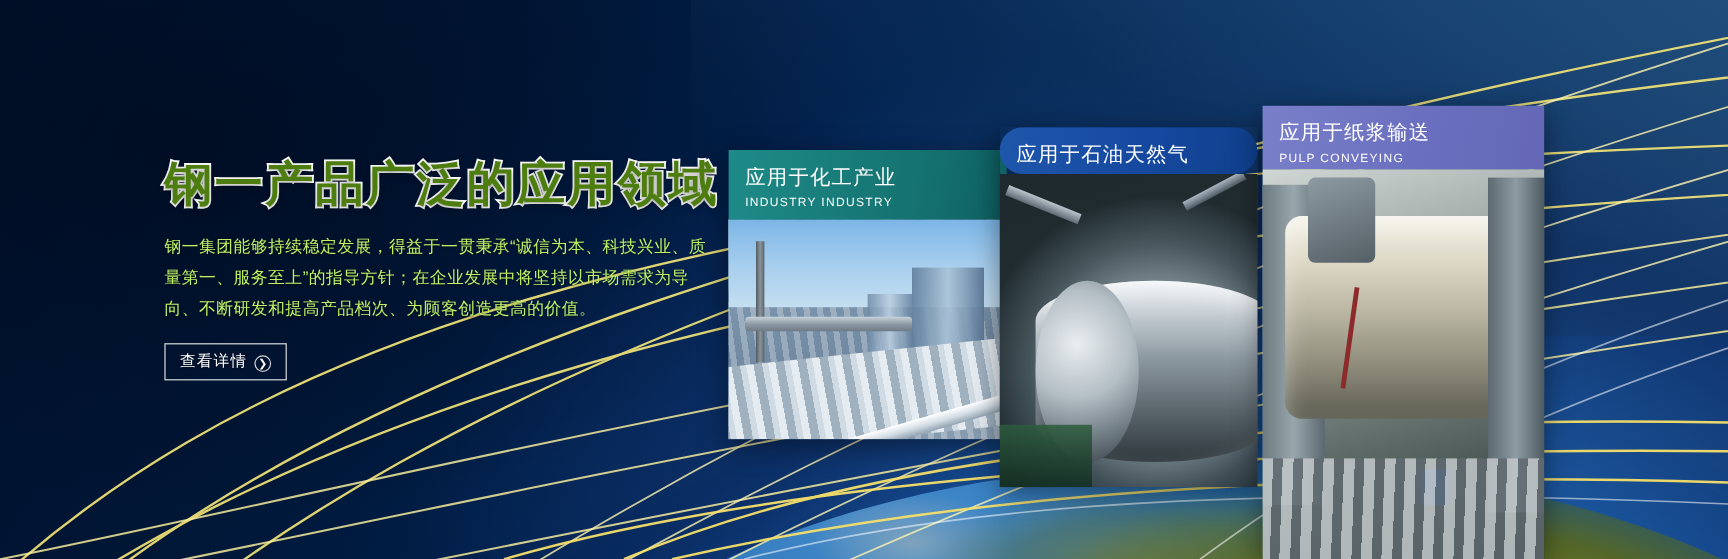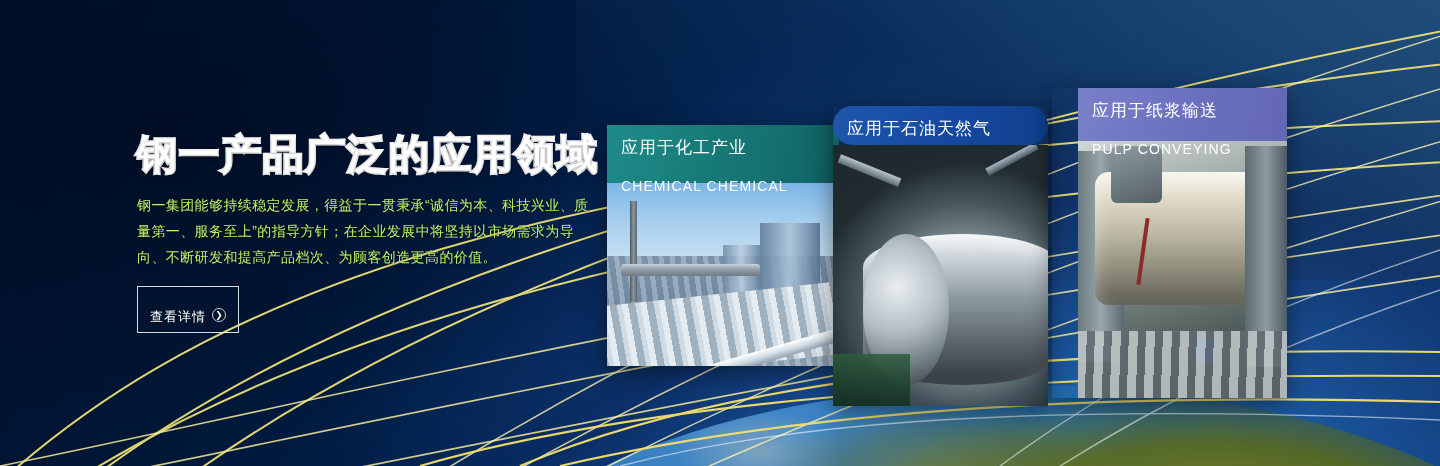--- a/index.html
+++ b/index.html
@@ -68,41 +68,41 @@
     position:absolute;
     left:137px; top:134px;
     width:470px;
     z-index:6;
   }
   .headline {
     font-size:40px;
     font-weight:bold;
     line-height:1;
     letter-spacing:2px;
-    color:#ffffff;
+    color:#4d7c0f;
     -webkit-text-stroke:3px #ffffff;
     paint-order:stroke fill;
     text-shadow:0 2px 6px rgba(0,0,0,.35);
     white-space:nowrap;
   }
   .desc {
     margin-top:18px;
     font-size:14px;
     line-height:26px;
     color:#bef264;
     letter-spacing:.4px;
     text-shadow:0 1px 2px rgba(0,0,0,.5);
     width:452px;
   }
   .cta {
     display:inline-flex;
-    align-items:flex-start;
+    align-items:flex-end;
     gap:6px;
     margin-top:16px;
-    padding:21px 12px 6px 12px;
+    padding:5px 12px 6px 12px;
     border:1px solid rgba(255,255,255,.85);
     background:transparent;
     color:#ffffff;
     font-size:13px;
     letter-spacing:1px;
     cursor:pointer;
     font-family:inherit;
     text-shadow:0 1px 2px rgba(0,0,0,.45);
   }
   .cta .chev {
@@ -127,24 +127,24 @@
     color:#ffffff;
     z-index:2;
   }
   .card-head .cn {
     font-size:17px;
     line-height:22px;
     letter-spacing:1px;
     font-weight:normal;
   }
   .card-head .en {
-    font-size:14px;
+    font-size:10px;
     line-height:19px;
     letter-spacing:1.1px;
-    margin-top:18px;
+    margin-top:1px;
   }
   .card-photo {
     position:relative;
     width:100%;
     flex:1;
     overflow:hidden;
   }
 
   
   #card-chemical { left:607px; top:125px; width:232px; height:241px; }
@@ -190,21 +190,21 @@
     border-radius:50%;
     background:radial-gradient(circle at 40% 35%, #e9eef1 0%, #b4bec5 40%, #6e7a82 72%, #333c43 100%); }
   #card-oilgas .p-pipe1 { position:absolute; left:2%; top:8%; width:30%; height:9px;
     background:linear-gradient(180deg,#b9c4cc,#5e6a73); transform:rotate(22deg); }
   #card-oilgas .p-pipe2 { position:absolute; right:4%; top:4%; width:26%; height:8px;
     background:linear-gradient(180deg,#aab6bf,#4e5a63); transform:rotate(-28deg); }
   #card-oilgas .p-green { position:absolute; left:0; bottom:0; width:36%; height:20%;
     background:linear-gradient(180deg, rgba(46,92,62,.85), rgba(20,48,36,.9)); }
 
   
-  #card-pulp { left:1052px; top:88px; width:235px; height:310px;padding-left:26px; }
+  #card-pulp { left:1052px; top:88px; width:235px; height:378px; }
   #card-pulp .card-head { background:linear-gradient(100deg,#7a7fc9 0%, #6a70bf 55%, #6367b6 100%); height:53px; }
   #card-pulp .card-photo {
     height:265px;
     background:
       linear-gradient(165deg, #cfd6d4 0%, #a8b0ae 22%, #7d8a86 48%, #4b5855 76%, #222c2c 100%);
   }
   #card-pulp .p-roll { position:absolute; left:8%; top:12%; width:86%; height:52%;
     border-radius:14px;
     background:linear-gradient(180deg,#f3f1e6 0%, #ded9c6 22%, #b9b5a2 48%, #8e8b7a 74%, #5d5d52 100%);
     box-shadow:inset 0 10px 20px rgba(255,255,255,.4); }
@@ -275,21 +275,21 @@
     <button class="cta">
       <span>查看详情</span>
       <span class="chev">❯</span>
     </button>
   </div>
 
   <div class="card" id="card-chemical">
     <div class="cardflex">
       <div class="card-head">
         <div class="cn">应用于化工产业</div>
-        <div class="en">CHEMICAL CHEMICAL</div>
+        <div class="en">INDUSTRY INDUSTRY</div>
       </div>
       <div class="card-photo">
         <div class="p-sky"></div>
         <div class="p-stack"></div>
         <div class="p-tower"></div>
         <div class="p-tower2"></div>
         <div class="p-duct"></div>
         <div class="p-pipes"></div>
         <div class="p-bigpipe"></div>
       </div>

